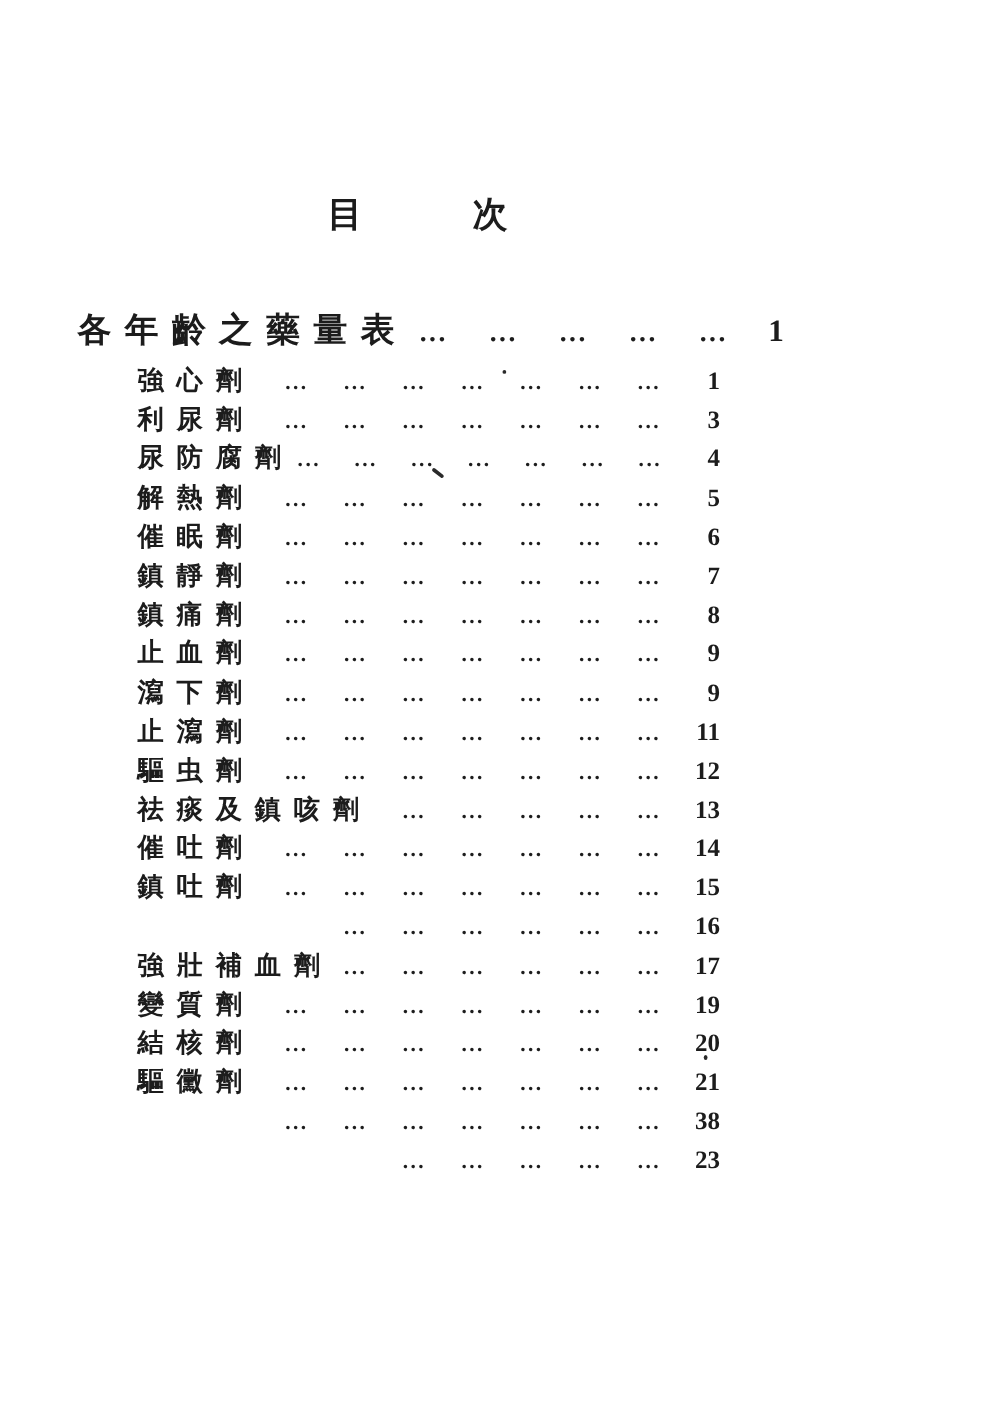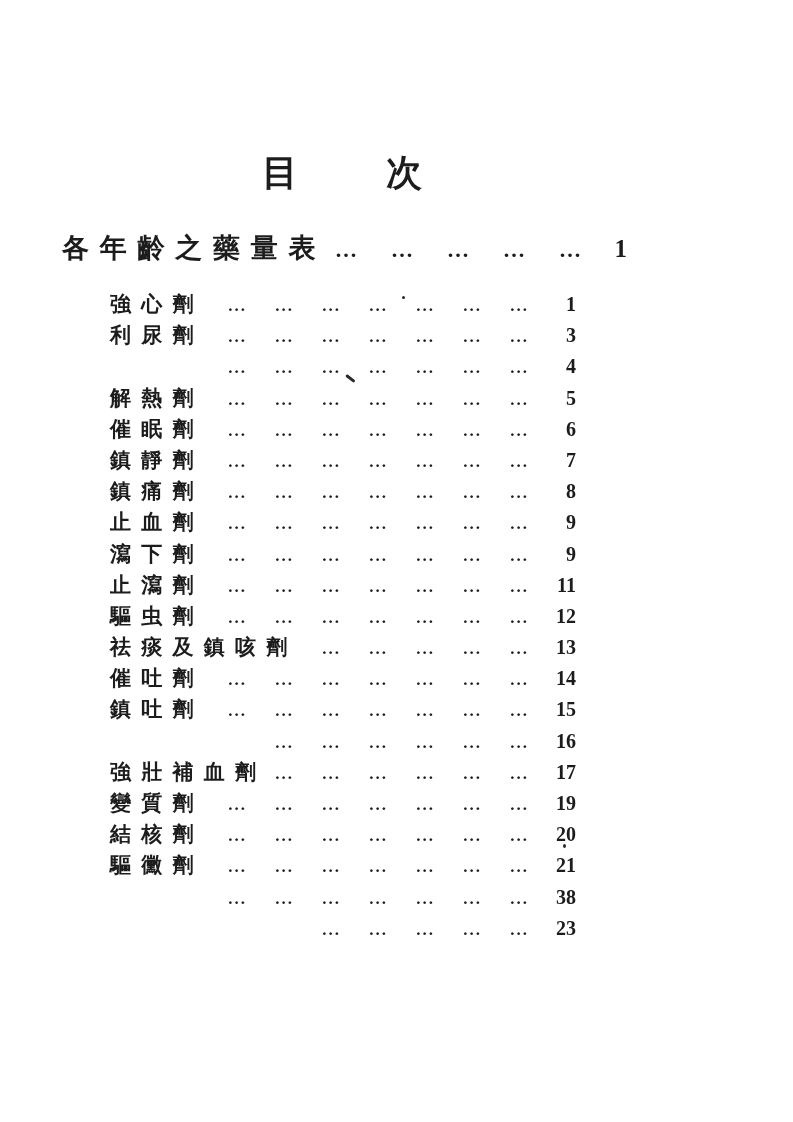--- a/index.html
+++ b/index.html
@@ -12,21 +12,21 @@
     position:relative;
     width:793px;height:1122px;
     background:var(--paper,#ffffff);
     color:var(--ink,#1c1c1c);
     overflow:hidden;
   }
   
   .toc-title{
     position:absolute;
     top:145px;left:262px;
-    font-size:36px;
+    font-size:28px;
     font-weight:bold;
     line-height:56px;
     letter-spacing:0;
     white-space:nowrap;
   }
   .toc-title .t1{display:inline-block;margin-right:88px;}
   
   .toc-header{
     position:absolute;
     top:231px;left:62px;
@@ -34,20 +34,21 @@
     display:flex;
     align-items:baseline;
     font-size:27px;
     font-weight:bold;
     line-height:34px;
   }
   .toc-header .name{
     word-spacing:4px;
     white-space:nowrap;
     flex:0 0 auto;
+    margin-top:16px;
   }
   .toc-header .dots{
     flex:1 1 auto;
     display:flex;
     justify-content:flex-end;
     align-items:baseline;
     overflow:hidden;
   }
   .toc-header .dg{
     flex:0 1 56px;
@@ -156,20 +157,21 @@
           <span class="dg">...</span>
           <span class="dg">...</span>
           <span class="dg">...</span>
           <span class="dg">...</span>
           <span class="dg">...</span>
         </span>
       <span class="pg">3</span>
     </div>
 
     <div class="toc-row">
+      <span class="name">尿 防 腐 劑</span>
       <span class="dots">
           <span class="dg">...</span>
           <span class="dg">...</span>
           <span class="dg">...</span>
           <span class="dg">...</span>
           <span class="dg">...</span>
           <span class="dg">...</span>
           <span class="dg">...</span>
         </span>
       <span class="pg">4</span>

